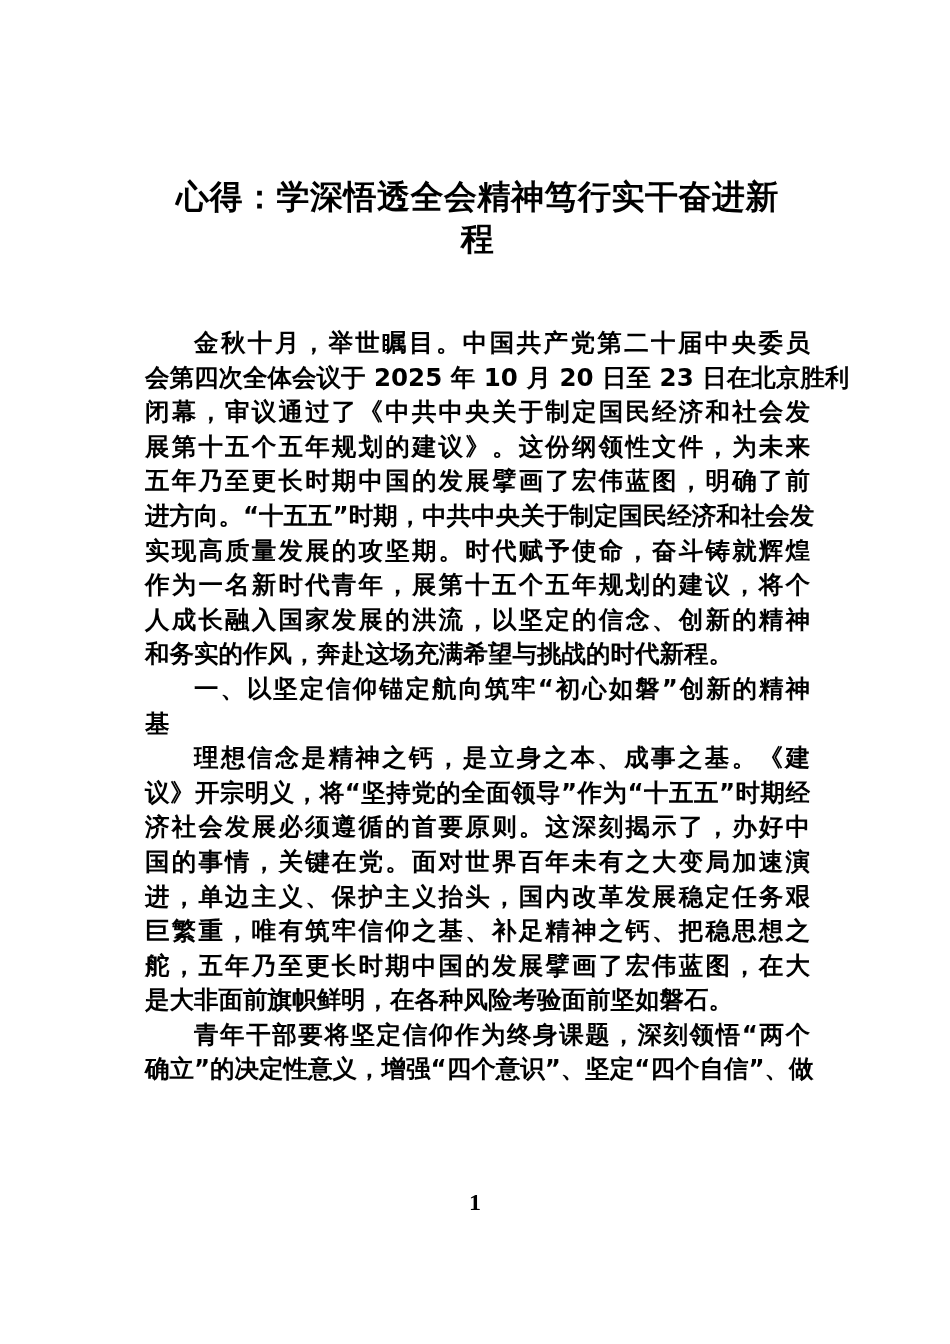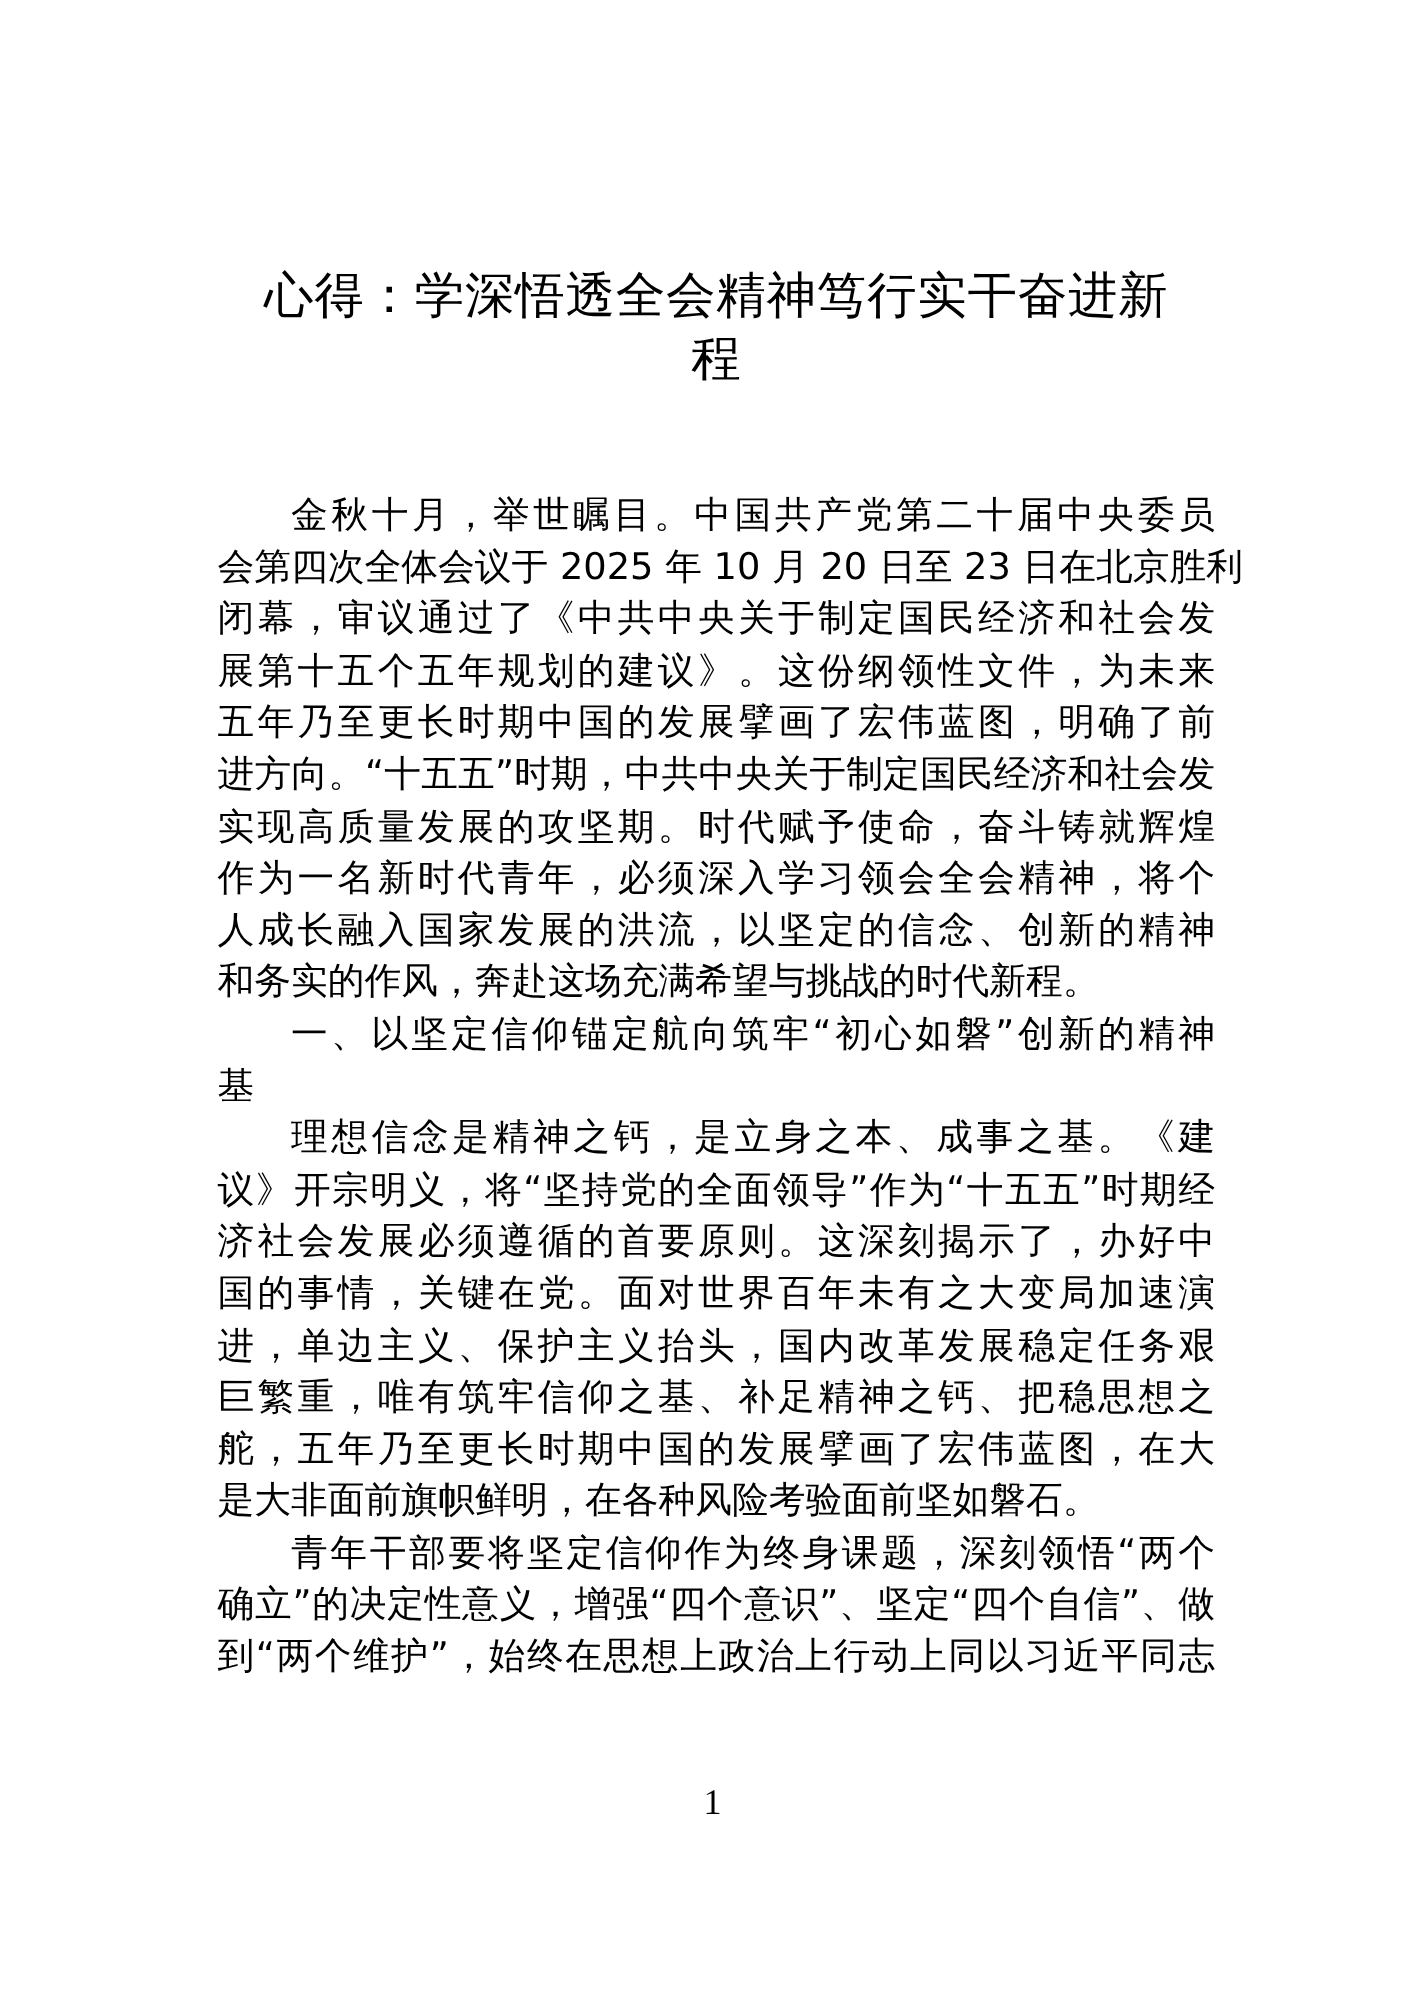--- a/index.html
+++ b/index.html
@@ -1,17 +1,17 @@
 <!DOCTYPE html>
 <html><head>
 <meta charset="utf-8">
 <style>
   html, body { margin:0; padding:0; background:#ffffff; }
   body { width:950px; height:1344px; position:relative; overflow:hidden; font-family:"DejaVu Sans", sans-serif; color:#000; }
-  .page { position:absolute; left:0; top:0; width:950px; height:1344px; background:#fff; }
+  .page { position:absolute; left:0; top:0; width:950px; height:1344px; background:#fff;font-weight:bold; }
   .title { position:absolute; left:145px; width:665px; text-align:center; font-size:33px; line-height:33px; letter-spacing:0.5px; white-space:nowrap; }
   .title.l1 { top:180px; }
   .title.l2 { top:222px; }
   .body { position:absolute; left:145px; top:326px; width:665px; }
   .line { height:34.6px; line-height:34.6px; font-size:24.5px; white-space:nowrap; text-align:justify; text-align-last:justify; overflow:visible; }
   .line.last { text-align-last:left; }
   .line.indent { padding-left:49px; }
   .pagenum { position:absolute; top:1188px; left:0; width:950px; text-align:center; font-family:"Liberation Serif", serif; font-size:24px; line-height:28px; }
 </style>
 </head>
@@ -24,21 +24,21 @@
   <div class="body">
 
     <div>
       <div class="line indent">金秋十月，举世瞩目。中国共产党第二十届中央委员</div>
       <div class="line">会第四次全体会议于 2025 年 10 月 20 日至 23 日在北京胜利</div>
       <div class="line">闭幕，审议通过了《中共中央关于制定国民经济和社会发</div>
       <div class="line">展第十五个五年规划的建议》。这份纲领性文件，为未来</div>
       <div class="line">五年乃至更长时期中国的发展擘画了宏伟蓝图，明确了前</div>
       <div class="line">进方向。“十五五”时期，中共中央关于制定国民经济和社会发</div>
       <div class="line">实现高质量发展的攻坚期。时代赋予使命，奋斗铸就辉煌</div>
-      <div class="line">作为一名新时代青年，必须深入学习领会全会精神，将个</div>
+      <div class="line">作为一名新时代青年，展第十五个五年规划的建议，将个</div>
       <div class="line">人成长融入国家发展的洪流，以坚定的信念、创新的精神</div>
       <div class="line last">和务实的作风，奔赴这场充满希望与挑战的时代新程。</div>
     </div>
 
     <div>
       <div class="line indent">一、以坚定信仰锚定航向筑牢“初心如磐”创新的精神</div>
       <div class="line last">基</div>
     </div>
 
     <div>
@@ -48,18 +48,17 @@
       <div class="line">国的事情，关键在党。面对世界百年未有之大变局加速演</div>
       <div class="line">进，单边主义、保护主义抬头，国内改革发展稳定任务艰</div>
       <div class="line">巨繁重，唯有筑牢信仰之基、补足精神之钙、把稳思想之</div>
       <div class="line">舵，五年乃至更长时期中国的发展擘画了宏伟蓝图，在大</div>
       <div class="line last">是大非面前旗帜鲜明，在各种风险考验面前坚如磐石。</div>
     </div>
 
     <div>
       <div class="line indent">青年干部要将坚定信仰作为终身课题，深刻领悟“两个</div>
       <div class="line">确立”的决定性意义，增强“四个意识”、坚定“四个自信”、做</div>
-      <div class="line">到“两个维护”，始终在思想上政治上行动上同以习近平同志</div>
     </div>
   </div>
 
   <div class="pagenum">1</div>
 </div>
 
 </body></html>

